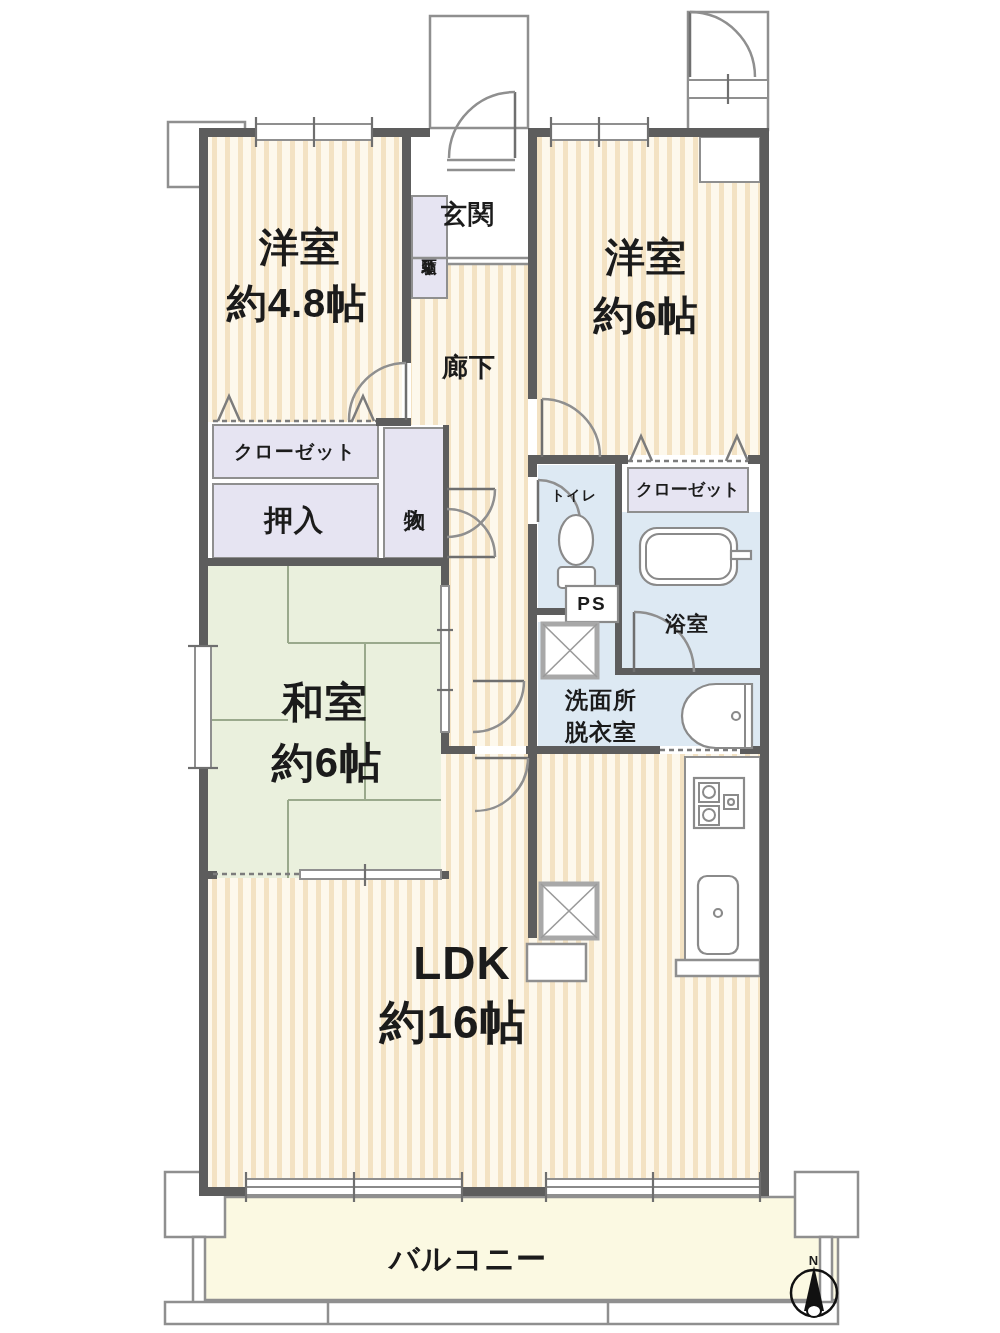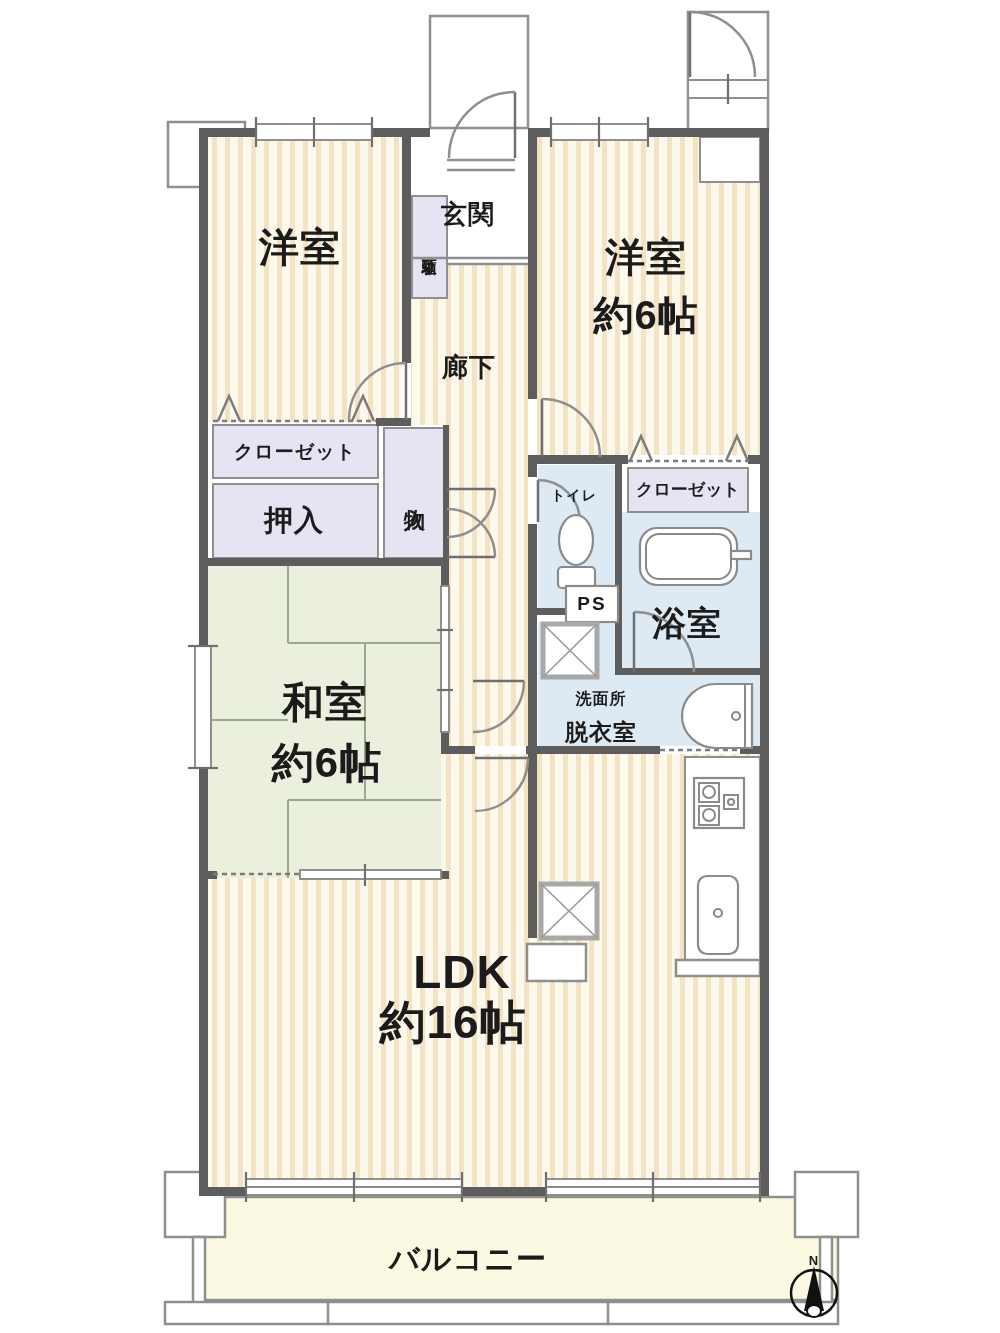--- a/index.html
+++ b/index.html
@@ -230,33 +230,34 @@
   <rect class="thinbox" x="527" y="944" width="59" height="37"></rect>
 
   <g>
     <circle cx="814" cy="1293" r="23" fill="none" stroke="#111111" stroke-width="2.5"></circle>
     <polygon points="814,1266 824,1311 804,1311" fill="#111111"></polygon>
     <ellipse cx="814" cy="1311" rx="7" ry="6" fill="#ffffff" stroke="#111111" stroke-width="2"></ellipse>
   </g>
 </svg>
 
 <div class="label" style="left:300px;top:247px;font-size:40px;">洋室</div>
+<div class="label" style="left:297px;top:303px;font-size:40px;">約4.8帖</div>
 <div class="label" style="left:646px;top:257px;font-size:40px;">洋室</div>
 <div class="label" style="left:646px;top:315px;font-size:40px;">約6帖</div>
 <div class="label" style="left:325px;top:703px;font-size:42px;">和室</div>
 <div class="label" style="left:327px;top:763px;font-size:42px;">約6帖</div>
-<div class="label" style="left:462px;top:963px;font-size:46px;margin-top:9px;">LDK</div>
+<div class="label" style="left:462px;top:963px;font-size:46px;">LDK</div>
 <div class="label" style="left:453px;top:1022px;font-size:46px;">約16帖</div>
 <div class="label" style="left:468px;top:214px;font-size:26px;">玄関</div>
 <div class="label vert" style="left:429px;top:248px;font-size:15px;">下駄箱</div>
 <div class="label" style="left:469px;top:367px;font-size:26px;">廊下</div>
 <div class="label" style="left:295px;top:452px;font-size:19px;">クローゼット</div>
 <div class="label" style="left:294px;top:521px;font-size:29px;">押入</div>
 <div class="label vert" style="left:415px;top:492px;font-size:21px;">物入</div>
 <div class="label" style="left:574px;top:496px;font-size:14px;">トイレ</div>
 <div class="label" style="left:592px;top:604px;font-size:19px;letter-spacing:2px;">PS</div>
 <div class="label" style="left:688px;top:490px;font-size:17px;letter-spacing:0;">クローゼット</div>
-<div class="label" style="left:687px;top:624px;font-size:34px;">浴室</div>
-<div class="label" style="left:601px;top:701px;font-size:16px;font-family:Liberation Mono, monospace;">洗面所</div>
+<div class="label" style="left:687px;top:624px;font-size:21px;">浴室</div>
+<div class="label" style="left:601px;top:701px;font-size:23px;">洗面所</div>
 <div class="label" style="left:601px;top:733px;font-size:23px;">脱衣室</div>
 <div class="label" style="left:468px;top:1246px;font-size:30px;margin-top:12px;">バルコニー</div>
 <div class="label" style="left:814px;top:1261px;font-size:13px;">N</div>
 </div>
 
 </body></html>

